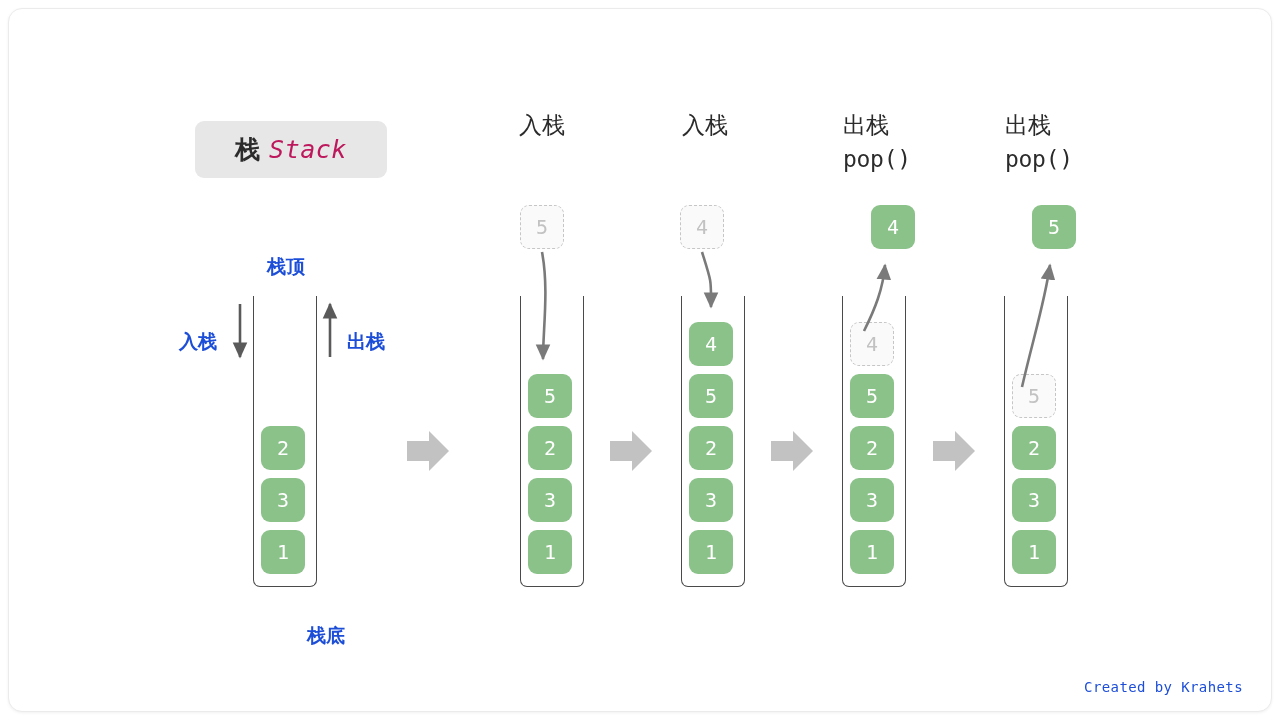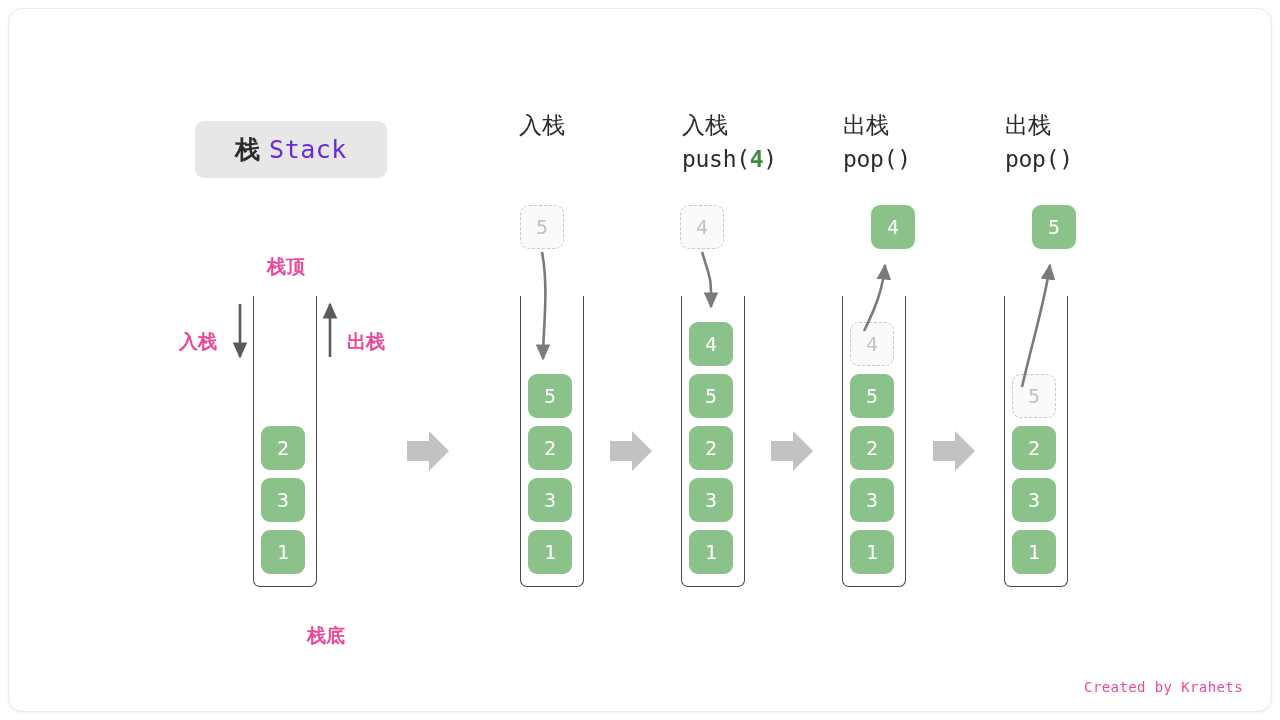--- a/index.html
+++ b/index.html
@@ -45,31 +45,32 @@
   }
   #title-badge .cn {
     font-family: "Liberation Sans", "DejaVu Sans", sans-serif;
     font-weight: bold;
     font-size: 25px;
     color: #2b2b2b;
   }
   #title-badge .en {
     font-family: "DejaVu Sans Mono", "Liberation Mono", monospace;
     font-size: 25px;
-    color: #6d28d9;
+    color: #be185d;
     letter-spacing: 0.5px;
+    font-style: italic;
   }
 
   
   .cap {
     position: absolute;
     font-family: "Liberation Sans", "DejaVu Sans", sans-serif;
     font-weight: bold;
     font-size: 19px;
-    color: #ec4899;
+    color: #1d4ed8;
     white-space: nowrap;
   }
 
   
   .col-head {
     position: absolute;
     width: 190px;
     text-align: left;
     white-space: nowrap;
   }
@@ -130,21 +131,21 @@
     pointer-events: none;
   }
 
   
   #footer {
     position: absolute;
     right: 28px;
     bottom: 16px;
     font-family: "DejaVu Sans Mono", "Liberation Mono", monospace;
     font-size: 14px;
-    color: #ec4899;
+    color: #1d4ed8;
     letter-spacing: 0.4px;
   }
 </style>
 </head>
 <body>
 
 <div id="card">
 
   <div id="title-badge">
     <span class="cn">栈</span>
@@ -170,21 +171,20 @@
 
   <div class="tube" style="left:511px; top:287px; width:64px; height:291px;"></div>
 
   <div class="box" style="left:519px; top:365px;">5</div>
   <div class="box" style="left:519px; top:417px;">2</div>
   <div class="box" style="left:519px; top:469px;">3</div>
   <div class="box" style="left:519px; top:521px;">1</div>
 
   <div class="col-head" style="left:673px; top:99px;">
     <div class="line1">入栈</div>
-    <div class="line2"><span>push(</span><span class="arg">4</span><span>)</span></div>
   </div>
 
   <div class="box ghost" style="left:671px; top:196px;">4</div>
 
   <div class="tube" style="left:672px; top:287px; width:64px; height:291px;"></div>
 
   <div class="box" style="left:680px; top:313px;">4</div>
   <div class="box" style="left:680px; top:365px;">5</div>
   <div class="box" style="left:680px; top:417px;">2</div>
   <div class="box" style="left:680px; top:469px;">3</div>

